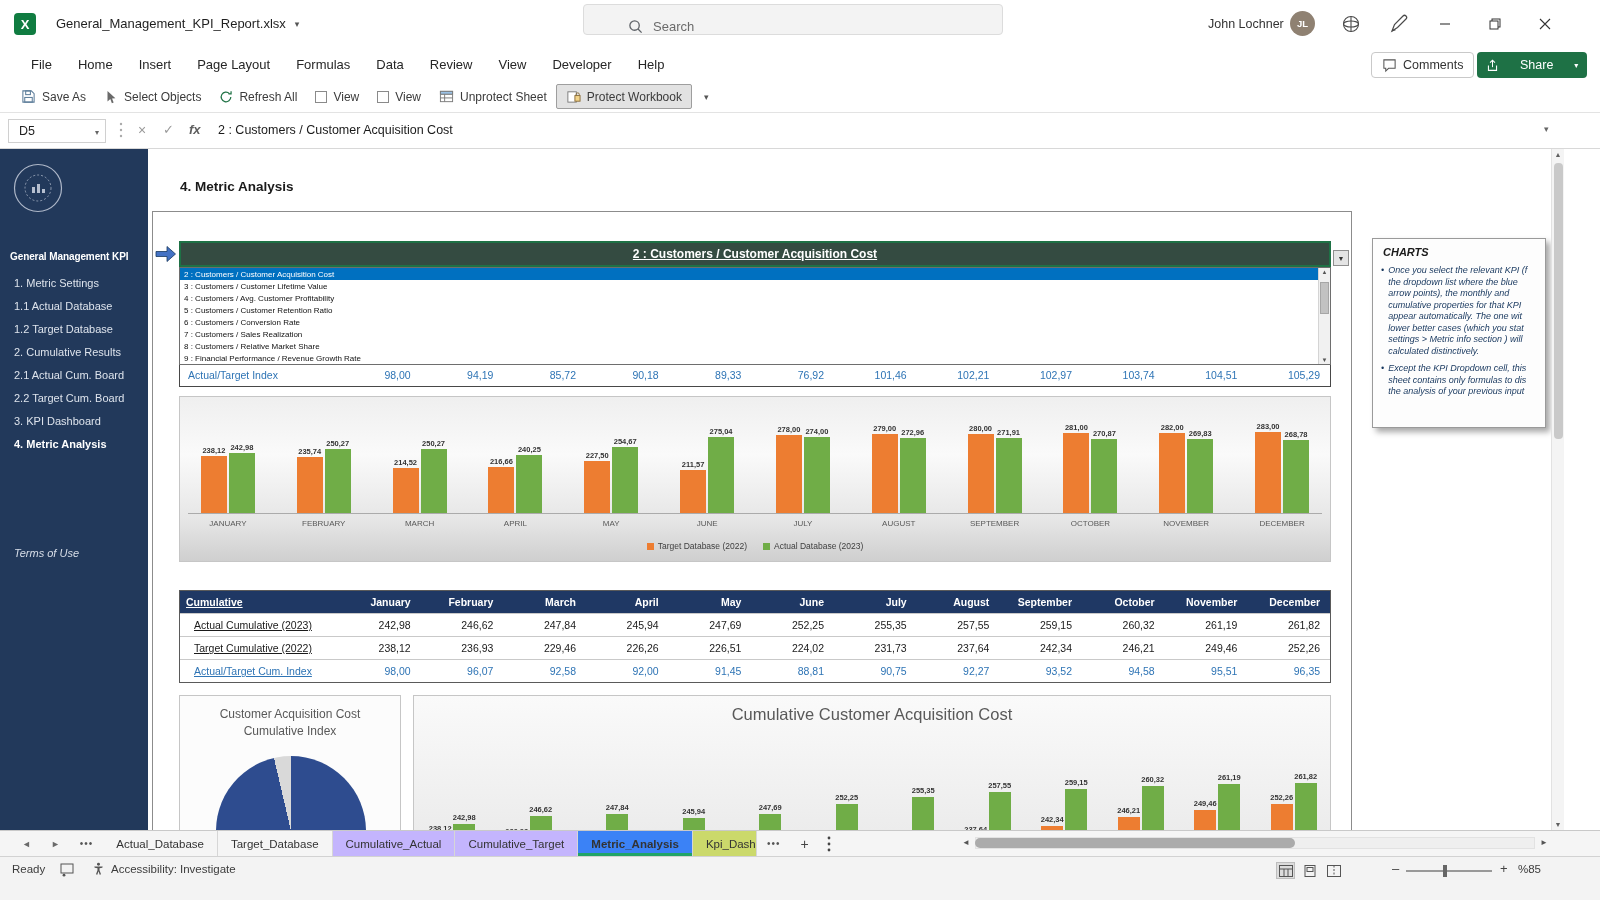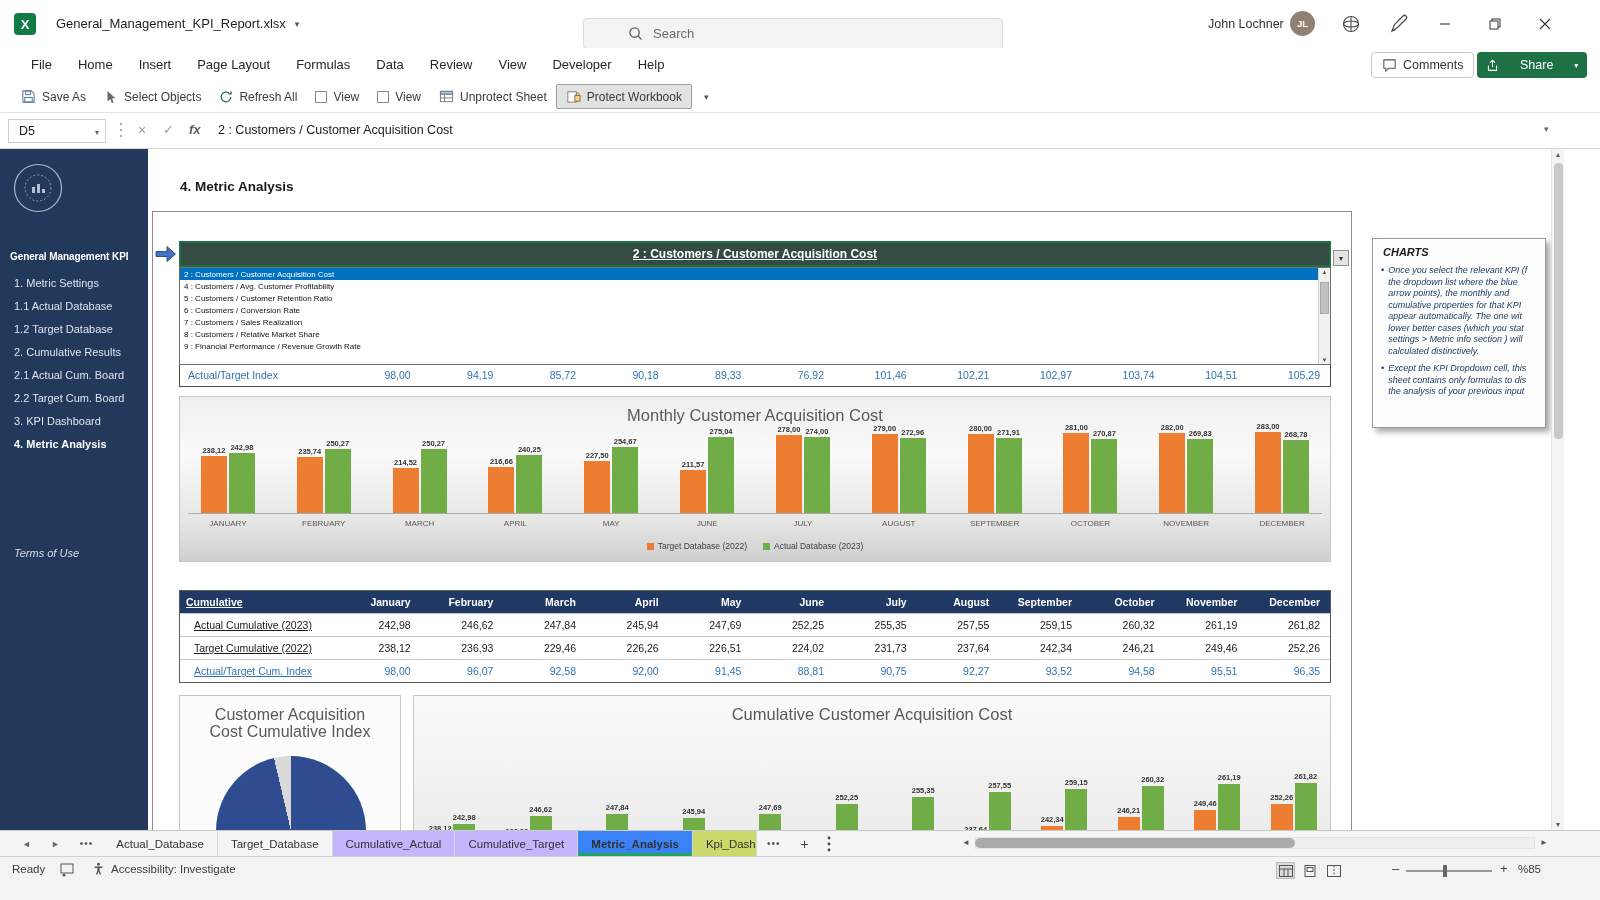--- a/index.html
+++ b/index.html
@@ -5,21 +5,21 @@
   * { margin:0; padding:0; box-sizing:border-box; }
   html,body { background:#fff; }
   body { font-family:"Liberation Sans", sans-serif; }
   .root { position:relative; width:1600px; height:900px; background:#fff; overflow:hidden; }
 
   
   .titlebar { position:absolute; left:0; top:0; width:1600px; height:48px; background:#fff; }
   .appicon { position:absolute; left:14px; top:13px; width:22px; height:22px; background:#107C41; border-radius:4px; color:#fff; font-weight:bold; font-size:13px; display:flex; align-items:center; justify-content:center; }
   .fname { position:absolute; left:56px; top:16px; font-size:13px; color:#1f1f1f; display:flex; gap:9px; align-items:center; }
   .fname .caret { font-size:9px; color:#555; }
-  .searchbox { position:absolute; left:583px; top:18px; width:420px; height:31px; background:#F3F3F3; border:1px solid #DCDCDC; border-radius:4px; display:flex; align-items:center; padding-left:44px; gap:10px; }
+  .searchbox { position:absolute; left:583px; top:4px; width:420px; height:31px; background:#F3F3F3; border:1px solid #DCDCDC; border-radius:4px; display:flex; align-items:flex-end; padding-left:44px; gap:10px; }
   .searchbox input { border:none; outline:none; background:transparent; font-size:13px; color:#444; font-family:"Liberation Sans",sans-serif; width:280px; }
   .searchbox input::placeholder { color:#6b6b6b; opacity:1; }
   .username { position:absolute; left:1208px; top:17px; font-size:12.5px; color:#333; }
   .avatar { position:absolute; left:1290px; top:11px; width:25px; height:25px; border-radius:50%; background:#8F8172; color:#fff; font-size:9.5px; font-weight:bold; display:flex; align-items:center; justify-content:center; }
   .tb-ico { position:absolute; top:14px; width:20px; height:20px; }
   .winbtn { position:absolute; top:0; width:50px; height:47px; display:flex; align-items:center; justify-content:center; }
 
   
   .menubar { position:absolute; left:0; top:48px; width:1600px; height:33px; background:#fff; display:flex; align-items:center; padding-left:18px; }
   .menu-item { font-size:13px; color:#262626; padding:0 13px; height:100%; display:flex; align-items:center; }
@@ -94,21 +94,21 @@
   .ct-row.head { height:22px; background:#1F3864; border-top:none; }
   .ct-label { width:158px; padding-left:6px; font-size:10.5px; font-weight:bold;text-decoration:underline; }
   .ct-cell { flex:1; text-align:right; padding-right:10px; font-size:10.5px; }
   .ct-row.head .ct-label, .ct-row.head .ct-cell { color:#fff; font-weight:bold; }
   .ct-row.r-norm .ct-label { color:#1a1a1a; font-weight:normal; padding-left:14px; }
   .ct-row.r-norm .ct-cell { color:#1a1a1a; }
   .ct-row.r-blue .ct-label { color:#2E74B5; font-weight:normal; padding-left:14px; }
   .ct-row.r-blue .ct-cell { color:#2E74B5; }
 
   .donutbox { position:absolute; left:26px; top:483px; width:222px; height:136px; border:1px solid #C6C6C6; background:#FCFCFC; overflow:hidden; }
-  .donut-title { margin-top:10px; text-align:center; font-size:16px; color:#595959; line-height:17px; padding:0 18px; }
+  .donut-title { margin-top:10px; text-align:center; font-size:12px; color:#595959; line-height:17px; padding:0 18px; }
   .donut-ring { position:absolute; left:36px; top:60px; width:150px; height:150px; border-radius:50%; }
 
   .cchart { position:absolute; left:260px; top:483px; width:918px; height:136px; border:1px solid #C6C6C6; background:linear-gradient(180deg,#FAFAFA,#ECECEC); overflow:hidden; }
   .cchart-title { position:absolute; top:9px; width:100%; text-align:center; font-size:16.5px; color:#595959; }
   .cplot { position:absolute; left:0; top:0; width:918px; height:420px; }
   .cbar-label { position:absolute; text-align:center; font-size:7.5px; font-weight:bold; color:#333; white-space:nowrap; }
 
   .charts-panel { position:absolute; left:1372px; top:89px; width:174px; height:190px; background:#FDFDFD; border:1px solid #9A9A9A; box-shadow:4px 4px 6px rgba(0,0,0,.35); overflow:hidden; }
   .cp-title { font-size:11px; font-weight:bold; font-style:italic; color:#1a1a1a; padding:7px 0 5px 10px; }
   .cp-body { padding:2px 4px 6px 8px; }
@@ -330,20 +330,21 @@
           </svg>
       </div>
       <div class="kpi-cell">
         <span class="kpi-cell-text">2 : Customers / Customer Acquisition Cost</span>
       </div>
       <div class="kpi-combo">▼</div>
 
       <div class="dd-list">
         <div>
             <div class="dd-row sel">2 : Customers / Customer Acquisition Cost</div>
+            <div class="dd-row">3 : Customers / Customer Lifetime Value</div>
             <div class="dd-row">4 : Customers / Avg. Customer Profitability</div>
             <div class="dd-row">5 : Customers / Customer Retention Ratio</div>
             <div class="dd-row">6 : Customers / Conversion Rate</div>
             <div class="dd-row">7 : Customers / Sales Realization</div>
             <div class="dd-row">8 : Customers / Relative Market Share</div>
             <div class="dd-row">9 : Financial Performance / Revenue Growth Rate</div>
           </div>
         <div class="dd-scroll">
           <div class="dd-up">▲</div>
           <div class="dd-thumb"></div>
@@ -363,21 +364,20 @@
             <div class="ix-cell">101,46</div>
             <div class="ix-cell">102,21</div>
             <div class="ix-cell">102,97</div>
             <div class="ix-cell">103,74</div>
             <div class="ix-cell">104,51</div>
             <div class="ix-cell">105,29</div>
           </div>
       </div>
 
       <div class="mchart">
-        <div class="mchart-title">Monthly Customer Acquisition Cost</div>
         <div class="axisline"></div>
         <div class="mplot">
             <div class="bar" style="left: 20.9167px; top: 58.7376px; width: 26px; height: 57.2624px; background: rgb(237, 125, 49);"></div>
             <div class="bar" style="left: 48.9167px; top: 56.2104px; width: 26px; height: 59.7896px; background: rgb(112, 173, 71);"></div>
             <div class="bar-label" style="left: 13.9167px; top: 48.7376px; width: 40px;">238,12</div>
             <div class="bar-label" style="left: 41.9167px; top: 46.2104px; width: 40px;">242,98</div>
             <div class="cat-label" style="left: 0px; width: 95.8333px;">JANUARY</div>
             <div class="bar" style="left: 116.75px; top: 59.9752px; width: 26px; height: 56.0248px; background: rgb(237, 125, 49);"></div>
             <div class="bar" style="left: 144.75px; top: 52.4196px; width: 26px; height: 63.5804px; background: rgb(112, 173, 71);"></div>
             <div class="bar-label" style="left: 109.75px; top: 49.9752px; width: 40px;">235,74</div>

